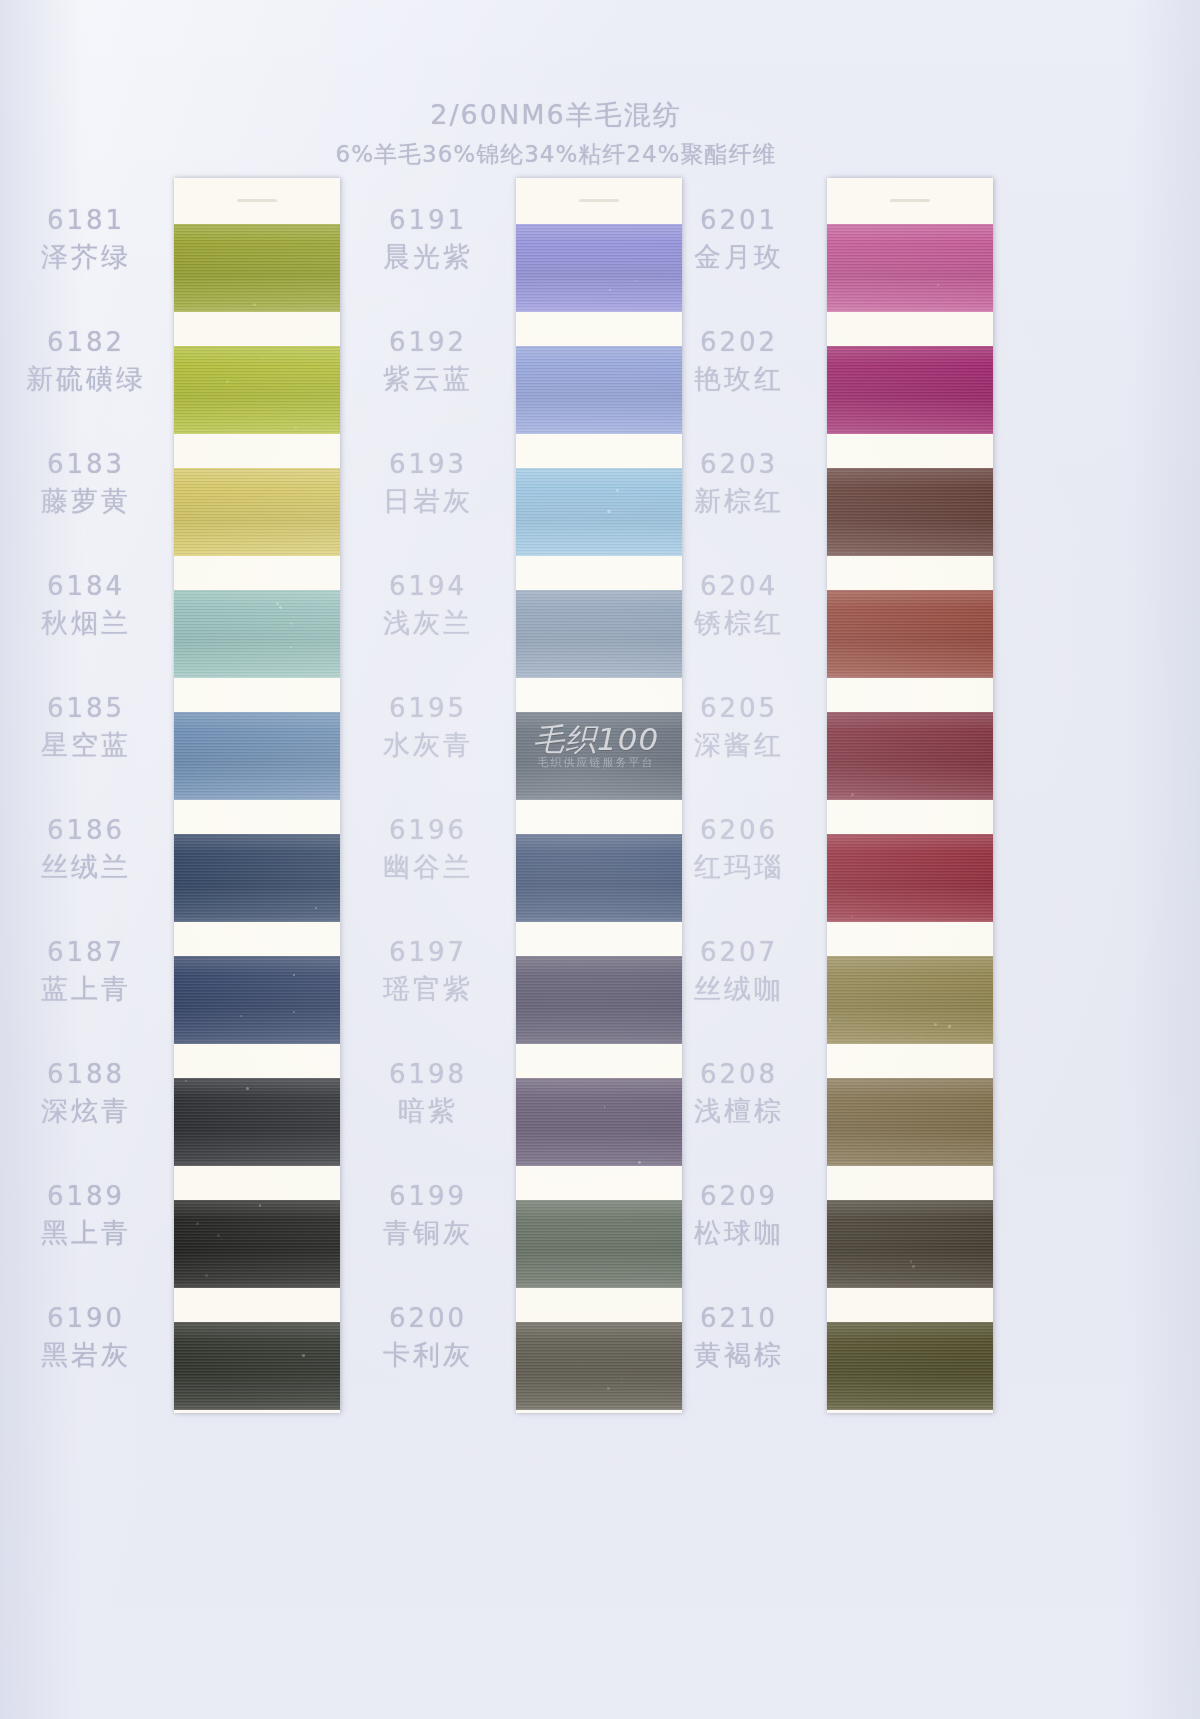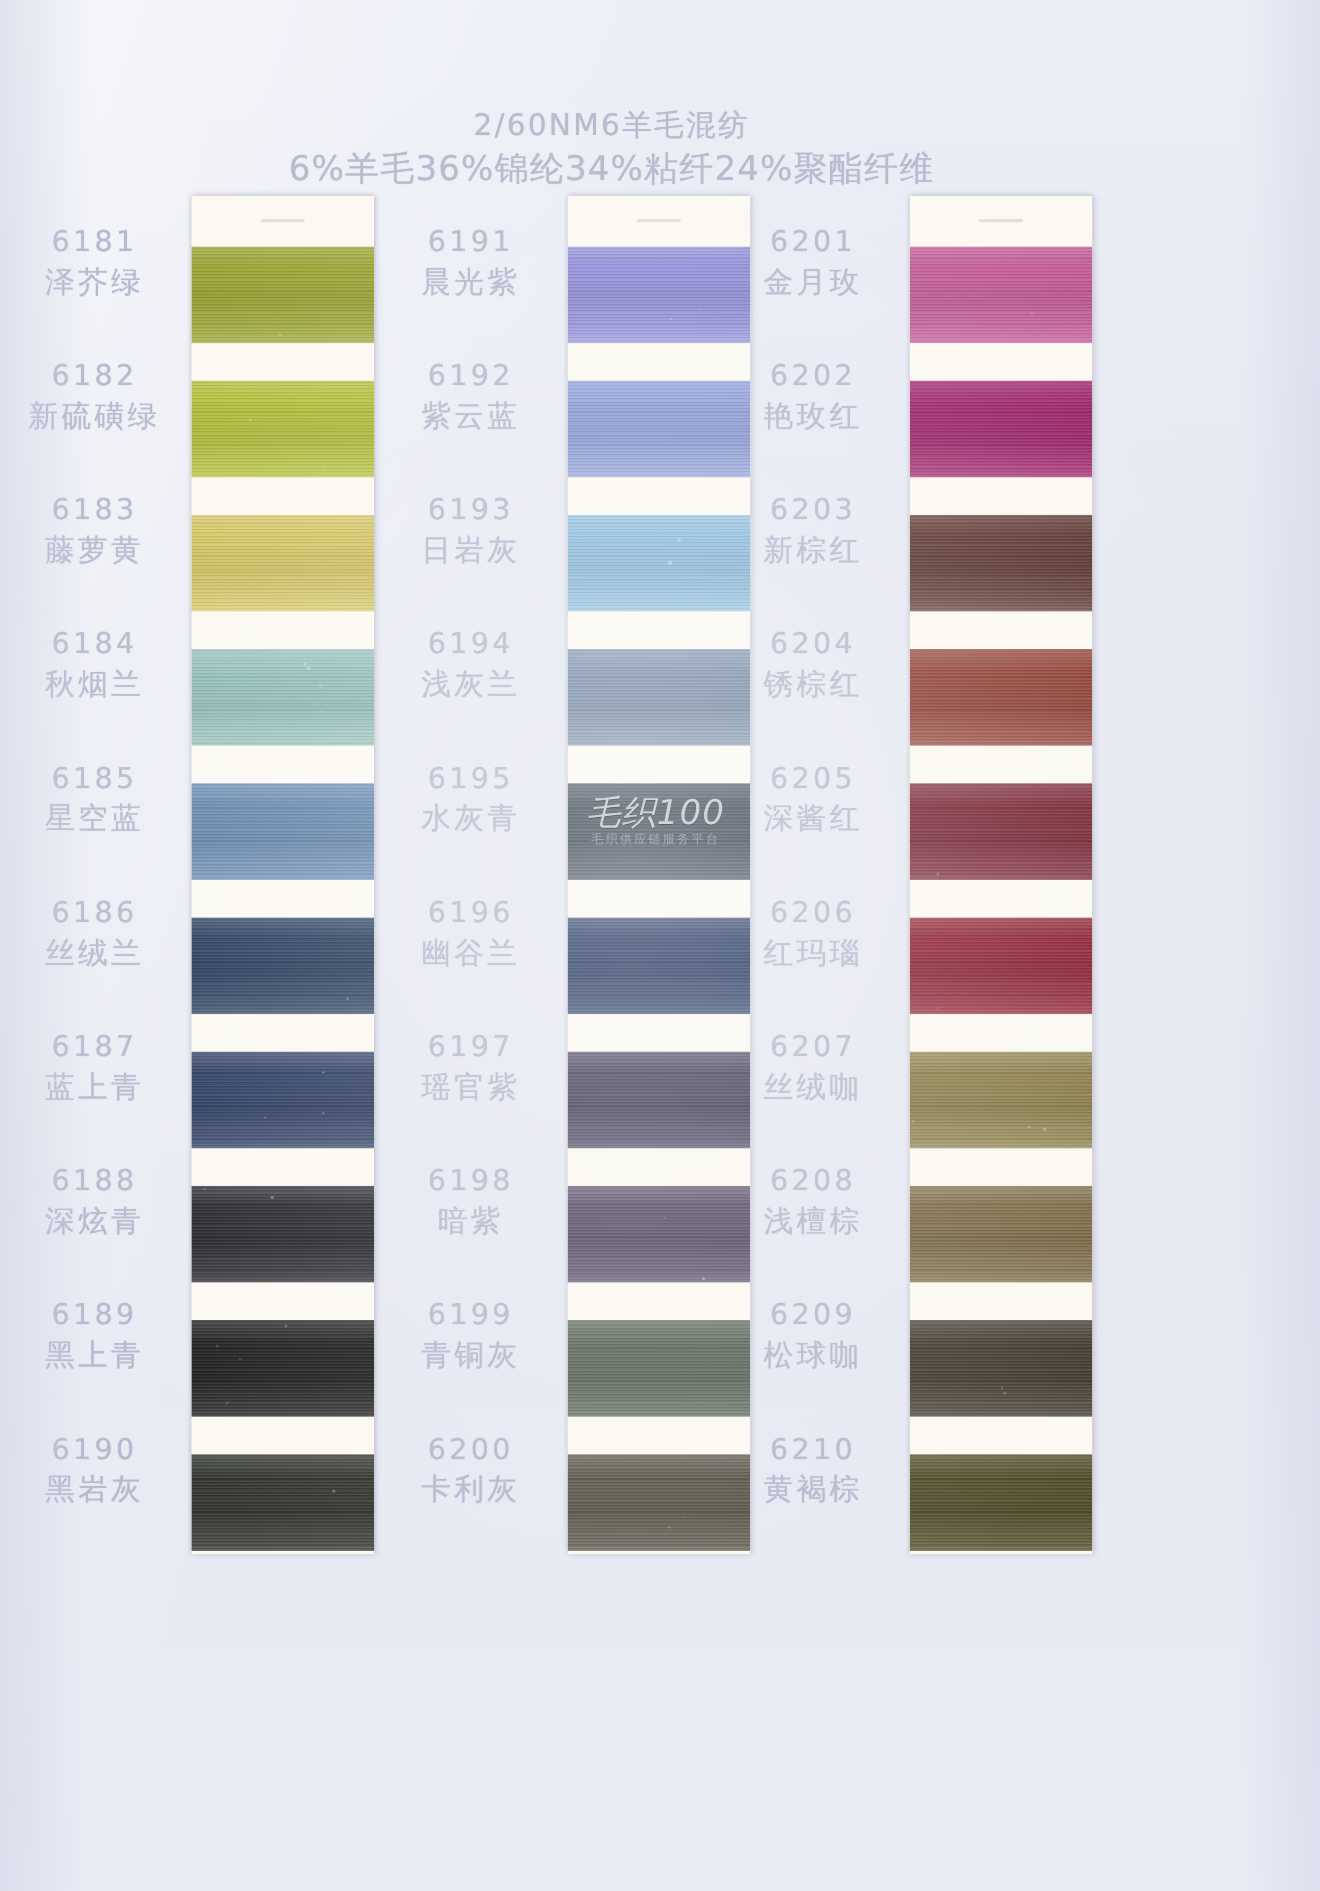--- a/index.html
+++ b/index.html
@@ -45,21 +45,21 @@
     color: #b9bccf;
     letter-spacing: 2px;
     text-shadow: 0 0 1px rgba(160,164,186,0.6);
   }
   #title-main {
     font-size: 27px;
     line-height: 38px;
     font-family: "DejaVu Sans", "Liberation Sans", sans-serif;
   }
   #title-sub {
-    font-size: 31px;
+    font-size: 23px;
     line-height: 40px;
     letter-spacing: 1px;
   }
 
   
   .column {
     position: absolute;
     top: 178px;
   }
   #col-1 { left: 0px;   width: 400px; }

